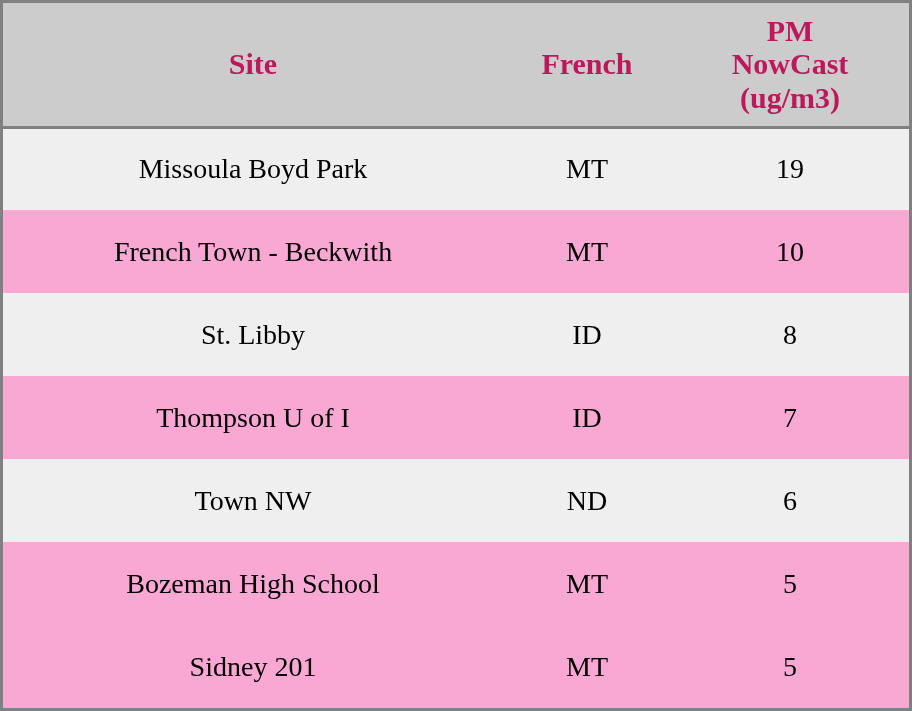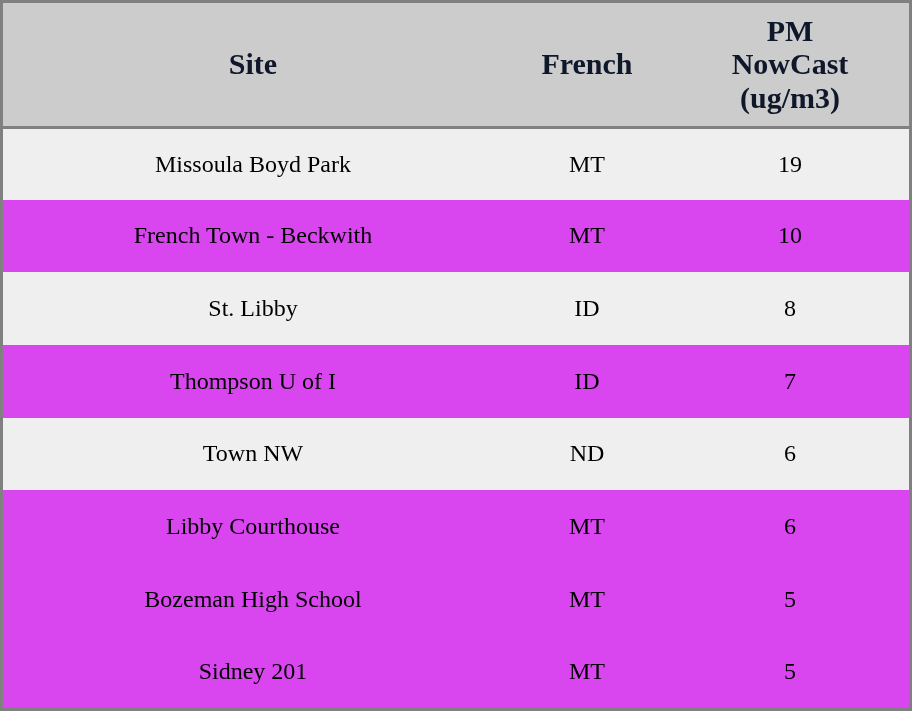--- a/index.html
+++ b/index.html
@@ -21,48 +21,48 @@
     background: #ffffff;
   }
   table.data-table {
     width: 100%;
     height: 100%;
     border-collapse: collapse;
     table-layout: fixed;
   }
   table.data-table thead th {
     background: #cccccc;
-    color: #0f172a;
+    color: #be185d;
     font-family: "Liberation Serif", serif;
     font-weight: bold;
     font-size: 30px;
     line-height: 1.12;
     text-align: center;
     vertical-align: middle;
     padding: 6px 4px;
     border-bottom: 3px solid #808080;
     height: 124px;
     box-sizing: border-box;
   }
   table.data-table tbody td {
     font-family: "Liberation Serif", serif;
-    font-size: 24px;
+    font-size: 28px;
     color: #000000;
     text-align: center;
     vertical-align: middle;
     height: 58px;
     padding: 0 4px;
     box-sizing: border-box;
     border: none;
   }
   table.data-table tbody tr.odd-row td {
     background: #efefef;
   }
   table.data-table tbody tr.even-row td {
-    background: #d946ef;
+    background: #f9a8d4;
     margin-left: 30px;
   }
   col.col-site { width: 500px; }
   col.col-state { width: 168px; }
   col.col-value { width: 238px; }
 </style>
 </head>
 <body>
 
 <div class="table-frame">
@@ -103,25 +103,20 @@
         <td>Thompson U of I</td>
         <td>ID</td>
         <td>7</td>
       </tr>
       <tr class="odd-row">
         <td>Town NW</td>
         <td>ND</td>
         <td>6</td>
       </tr>
       <tr class="even-row">
-        <td>Libby Courthouse</td>
-        <td>MT</td>
-        <td>6</td>
-      </tr>
-      <tr class="even-row">
         <td>Bozeman High School</td>
         <td>MT</td>
         <td>5</td>
       </tr>
       <tr class="even-row">
         <td>Sidney 201</td>
         <td>MT</td>
         <td>5</td>
       </tr>
     </tbody>

